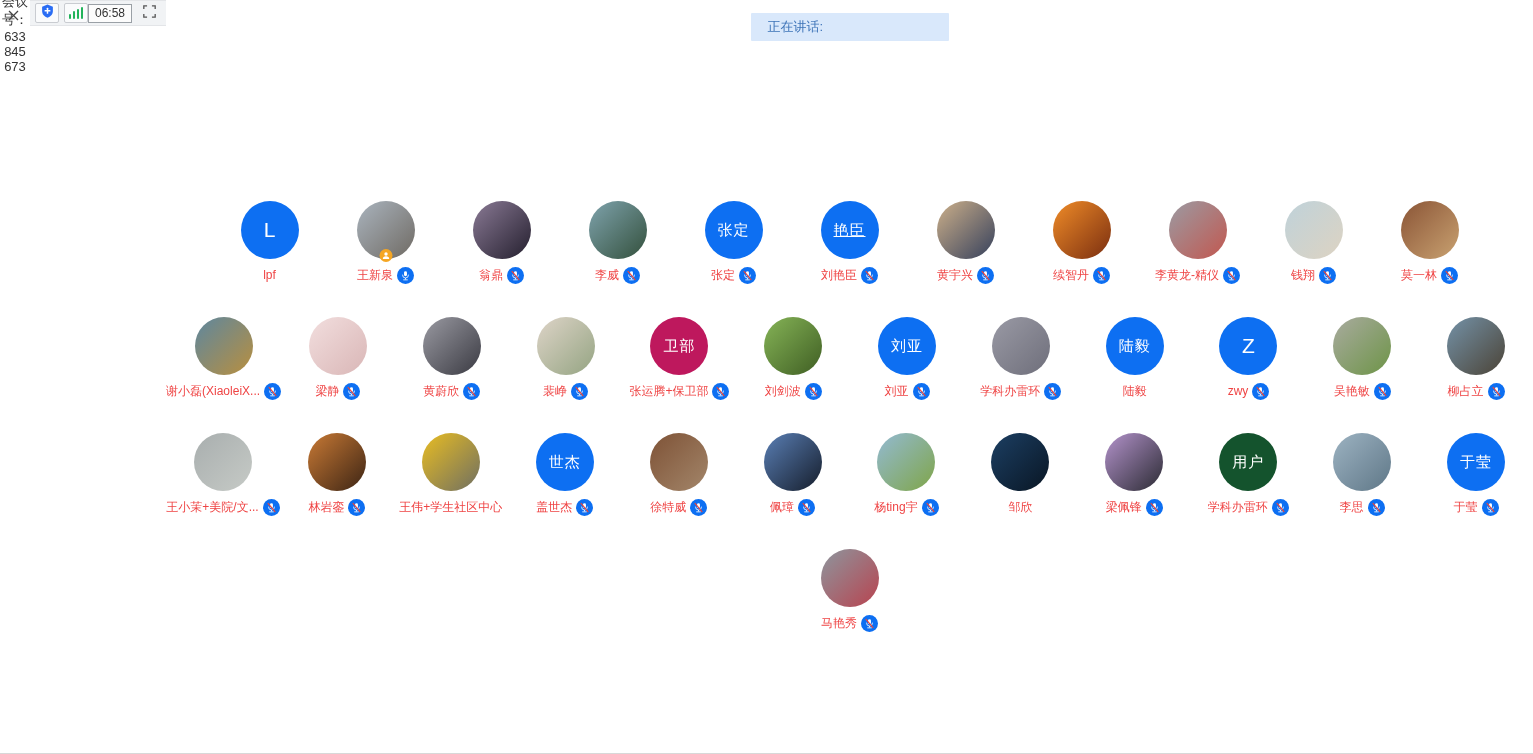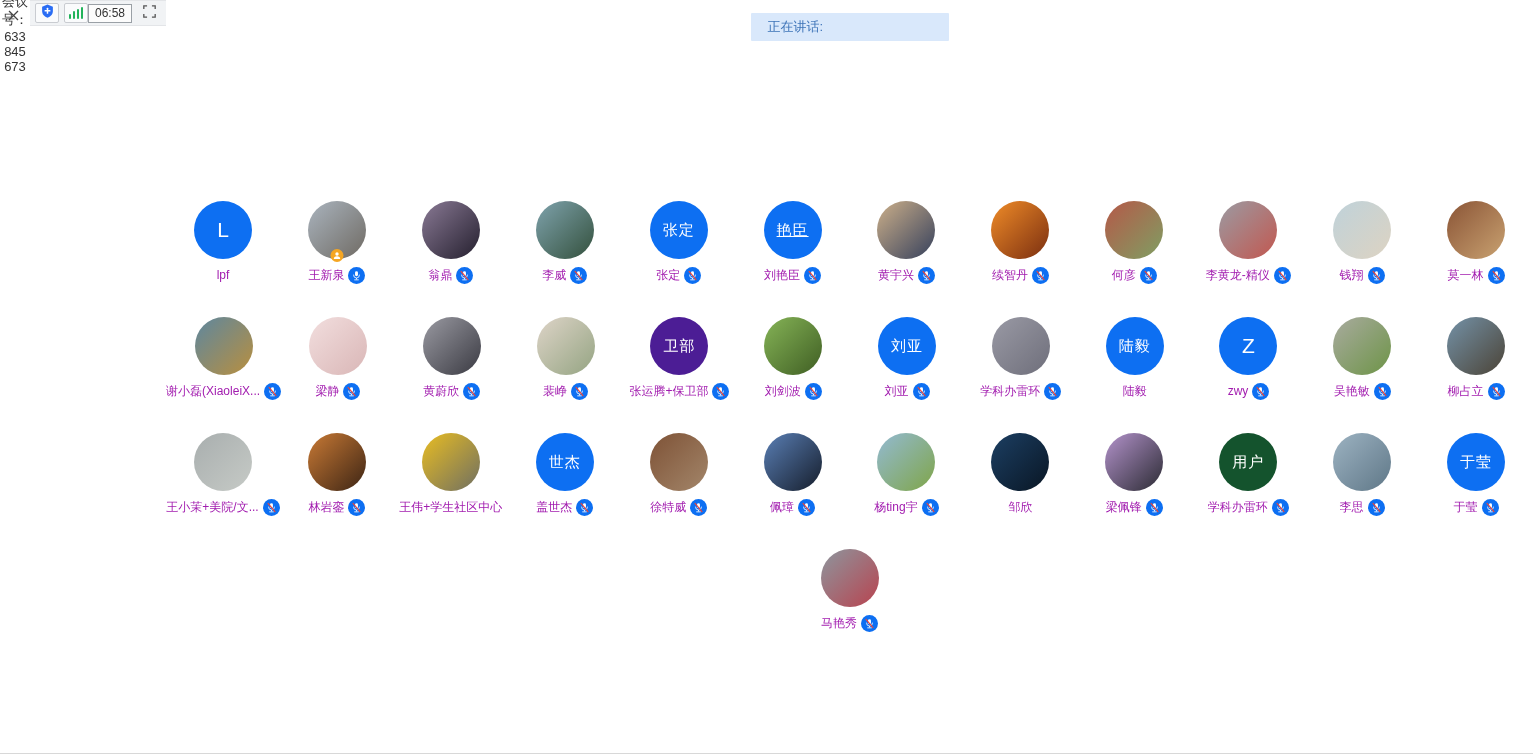--- a/index.html
+++ b/index.html
@@ -68,21 +68,21 @@
     user-select: none;
   }
   .avatar.single { font-size: 21px; letter-spacing: 0; }
   .host-badge {
     position: absolute; left: 50%; bottom: -3px; transform: translateX(-50%);
     width: 13px; height: 13px; border-radius: 50%;
     background: var(--host-orange); display: none;
     align-items: center; justify-content: center;
   }
   .name-row { margin-top: 8px; display: flex; align-items: center; gap: 4px; white-space: nowrap; }
-  .p-name { font-size: 12px; color: #a21caf; line-height: 17px; }
+  .p-name { font-size: 12px; color: #ef4444; line-height: 17px; }
   .mic {
     width: 17px; height: 17px; border-radius: 50%; background: var(--avatar-blue);
     display: flex; align-items: center; justify-content: center; flex: 0 0 17px;
   }
   .mic svg { display: block; }
 </style>
 </head>
 <body style="--avatar-blue: #0d6ff2; --mute-red: #e8463c; --host-orange: #f5a623; --banner-bg: #d9e8fb; --banner-text: #3e74b8;">
 
 <div class="window">
@@ -287,38 +287,20 @@
           <path d="M5.5 11 a6.5 6.5 0 0 0 13 0" fill="none" stroke="#fff" stroke-width="1.8" stroke-linecap="round"></path>
           <line x1="12" y1="17.5" x2="12" y2="20.5" stroke="#fff" stroke-width="1.8"></line>
           <line x1="8" y1="21.5" x2="16" y2="21.5" stroke="#fff" stroke-width="1.8" stroke-linecap="round"></line>
           <line class="slash" x1="4.5" y1="3" x2="19.5" y2="21" stroke="#e8463c" stroke-width="2.6" stroke-linecap="round"></line>
         </svg>
       </span>
     </div>
   </div>
           <div class="p-cell">
     <div class="avatar-wrap">
-      <div class="avatar" style="background: linear-gradient(135deg, rgb(181, 88, 72), rgb(127, 159, 99));"></div>
-
-    </div>
-    <div class="name-row">
-      <span class="p-name">何彦</span>
-      <span class="mic">
-        <svg width="11" height="11" viewBox="0 0 24 24">
-          <rect x="8.8" y="2.5" width="6.4" height="11" rx="3.2" fill="#fff"></rect>
-          <path d="M5.5 11 a6.5 6.5 0 0 0 13 0" fill="none" stroke="#fff" stroke-width="1.8" stroke-linecap="round"></path>
-          <line x1="12" y1="17.5" x2="12" y2="20.5" stroke="#fff" stroke-width="1.8"></line>
-          <line x1="8" y1="21.5" x2="16" y2="21.5" stroke="#fff" stroke-width="1.8" stroke-linecap="round"></line>
-          <line class="slash" x1="4.5" y1="3" x2="19.5" y2="21" stroke="#e8463c" stroke-width="2.6" stroke-linecap="round"></line>
-        </svg>
-      </span>
-    </div>
-  </div>
-          <div class="p-cell">
-    <div class="avatar-wrap">
       <div class="avatar" style="background: linear-gradient(135deg, rgb(155, 155, 163), rgb(194, 87, 79));"></div>
 
     </div>
     <div class="name-row">
       <span class="p-name">李黄龙-精仪</span>
       <span class="mic">
         <svg width="11" height="11" viewBox="0 0 24 24">
           <rect x="8.8" y="2.5" width="6.4" height="11" rx="3.2" fill="#fff"></rect>
           <path d="M5.5 11 a6.5 6.5 0 0 0 13 0" fill="none" stroke="#fff" stroke-width="1.8" stroke-linecap="round"></path>
           <line x1="12" y1="17.5" x2="12" y2="20.5" stroke="#fff" stroke-width="1.8"></line>
@@ -433,21 +415,21 @@
           <path d="M5.5 11 a6.5 6.5 0 0 0 13 0" fill="none" stroke="#fff" stroke-width="1.8" stroke-linecap="round"></path>
           <line x1="12" y1="17.5" x2="12" y2="20.5" stroke="#fff" stroke-width="1.8"></line>
           <line x1="8" y1="21.5" x2="16" y2="21.5" stroke="#fff" stroke-width="1.8" stroke-linecap="round"></line>
           <line class="slash" x1="4.5" y1="3" x2="19.5" y2="21" stroke="#e8463c" stroke-width="2.6" stroke-linecap="round"></line>
         </svg>
       </span>
     </div>
   </div>
           <div class="p-cell">
     <div class="avatar-wrap">
-      <div class="avatar" style="background: #4c1d95;">卫部</div>
+      <div class="avatar" style="background: #be185d;">卫部</div>
 
     </div>
     <div class="name-row">
       <span class="p-name">张运腾+保卫部</span>
       <span class="mic">
         <svg width="11" height="11" viewBox="0 0 24 24">
           <rect x="8.8" y="2.5" width="6.4" height="11" rx="3.2" fill="#fff"></rect>
           <path d="M5.5 11 a6.5 6.5 0 0 0 13 0" fill="none" stroke="#fff" stroke-width="1.8" stroke-linecap="round"></path>
           <line x1="12" y1="17.5" x2="12" y2="20.5" stroke="#fff" stroke-width="1.8"></line>
           <line x1="8" y1="21.5" x2="16" y2="21.5" stroke="#fff" stroke-width="1.8" stroke-linecap="round"></line>

